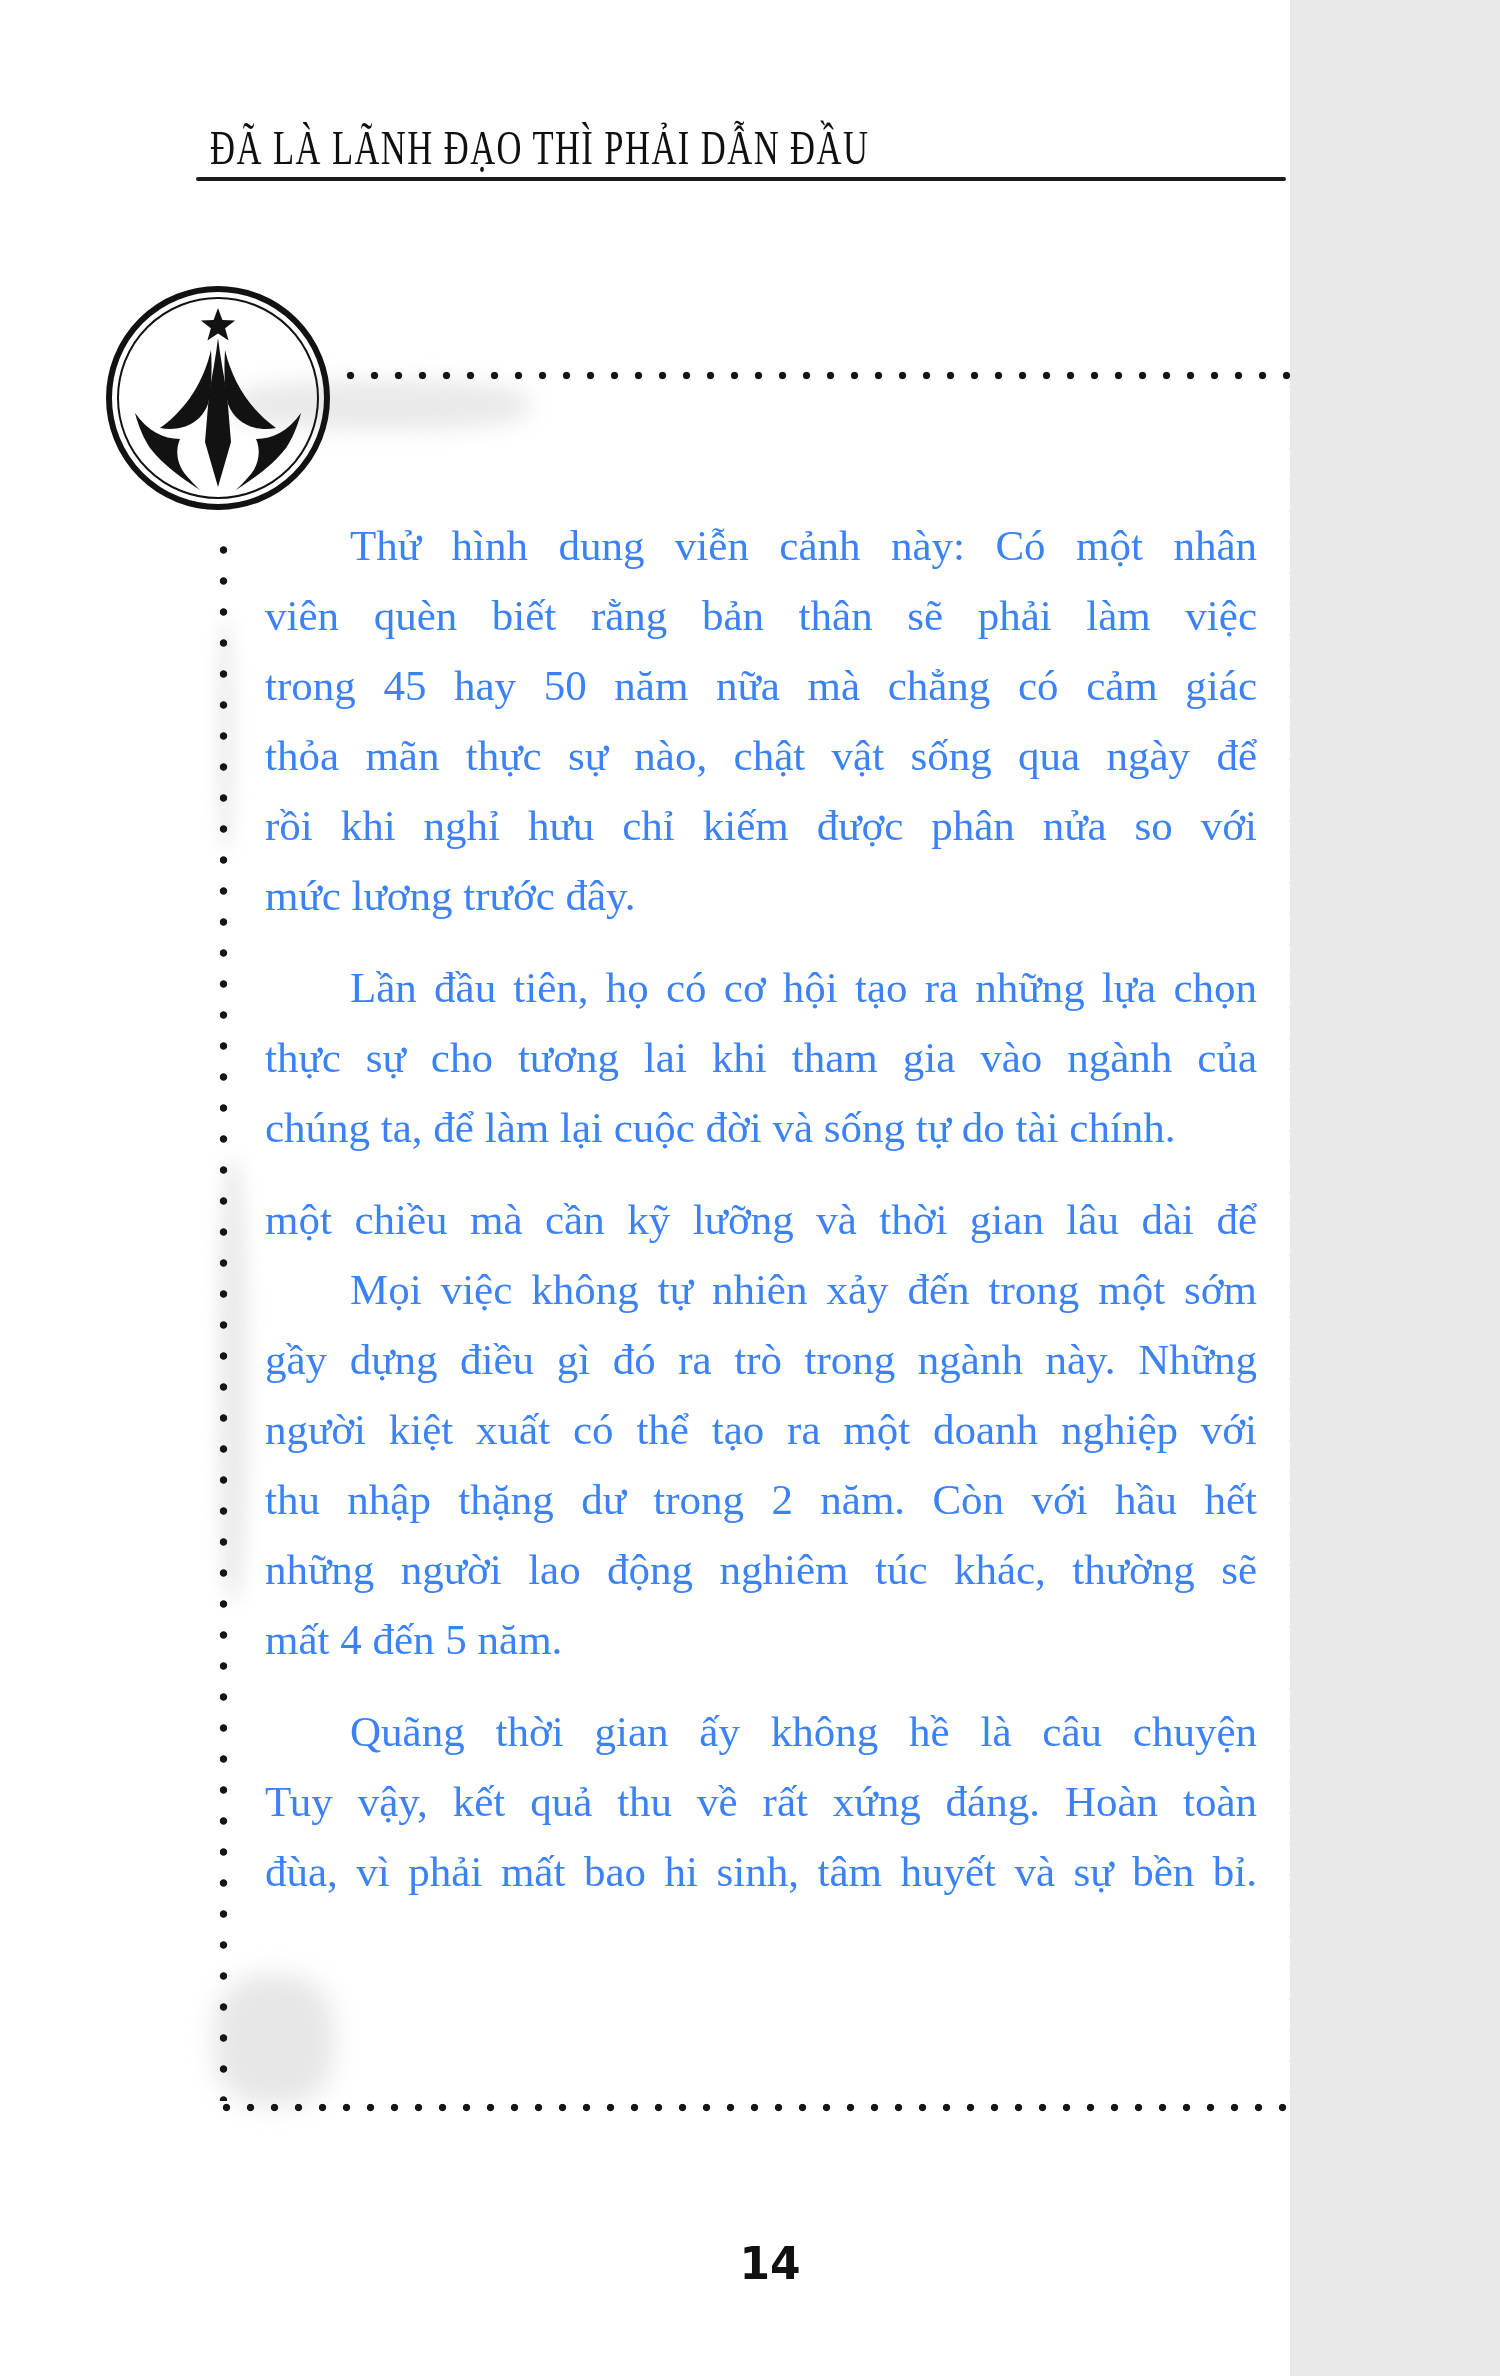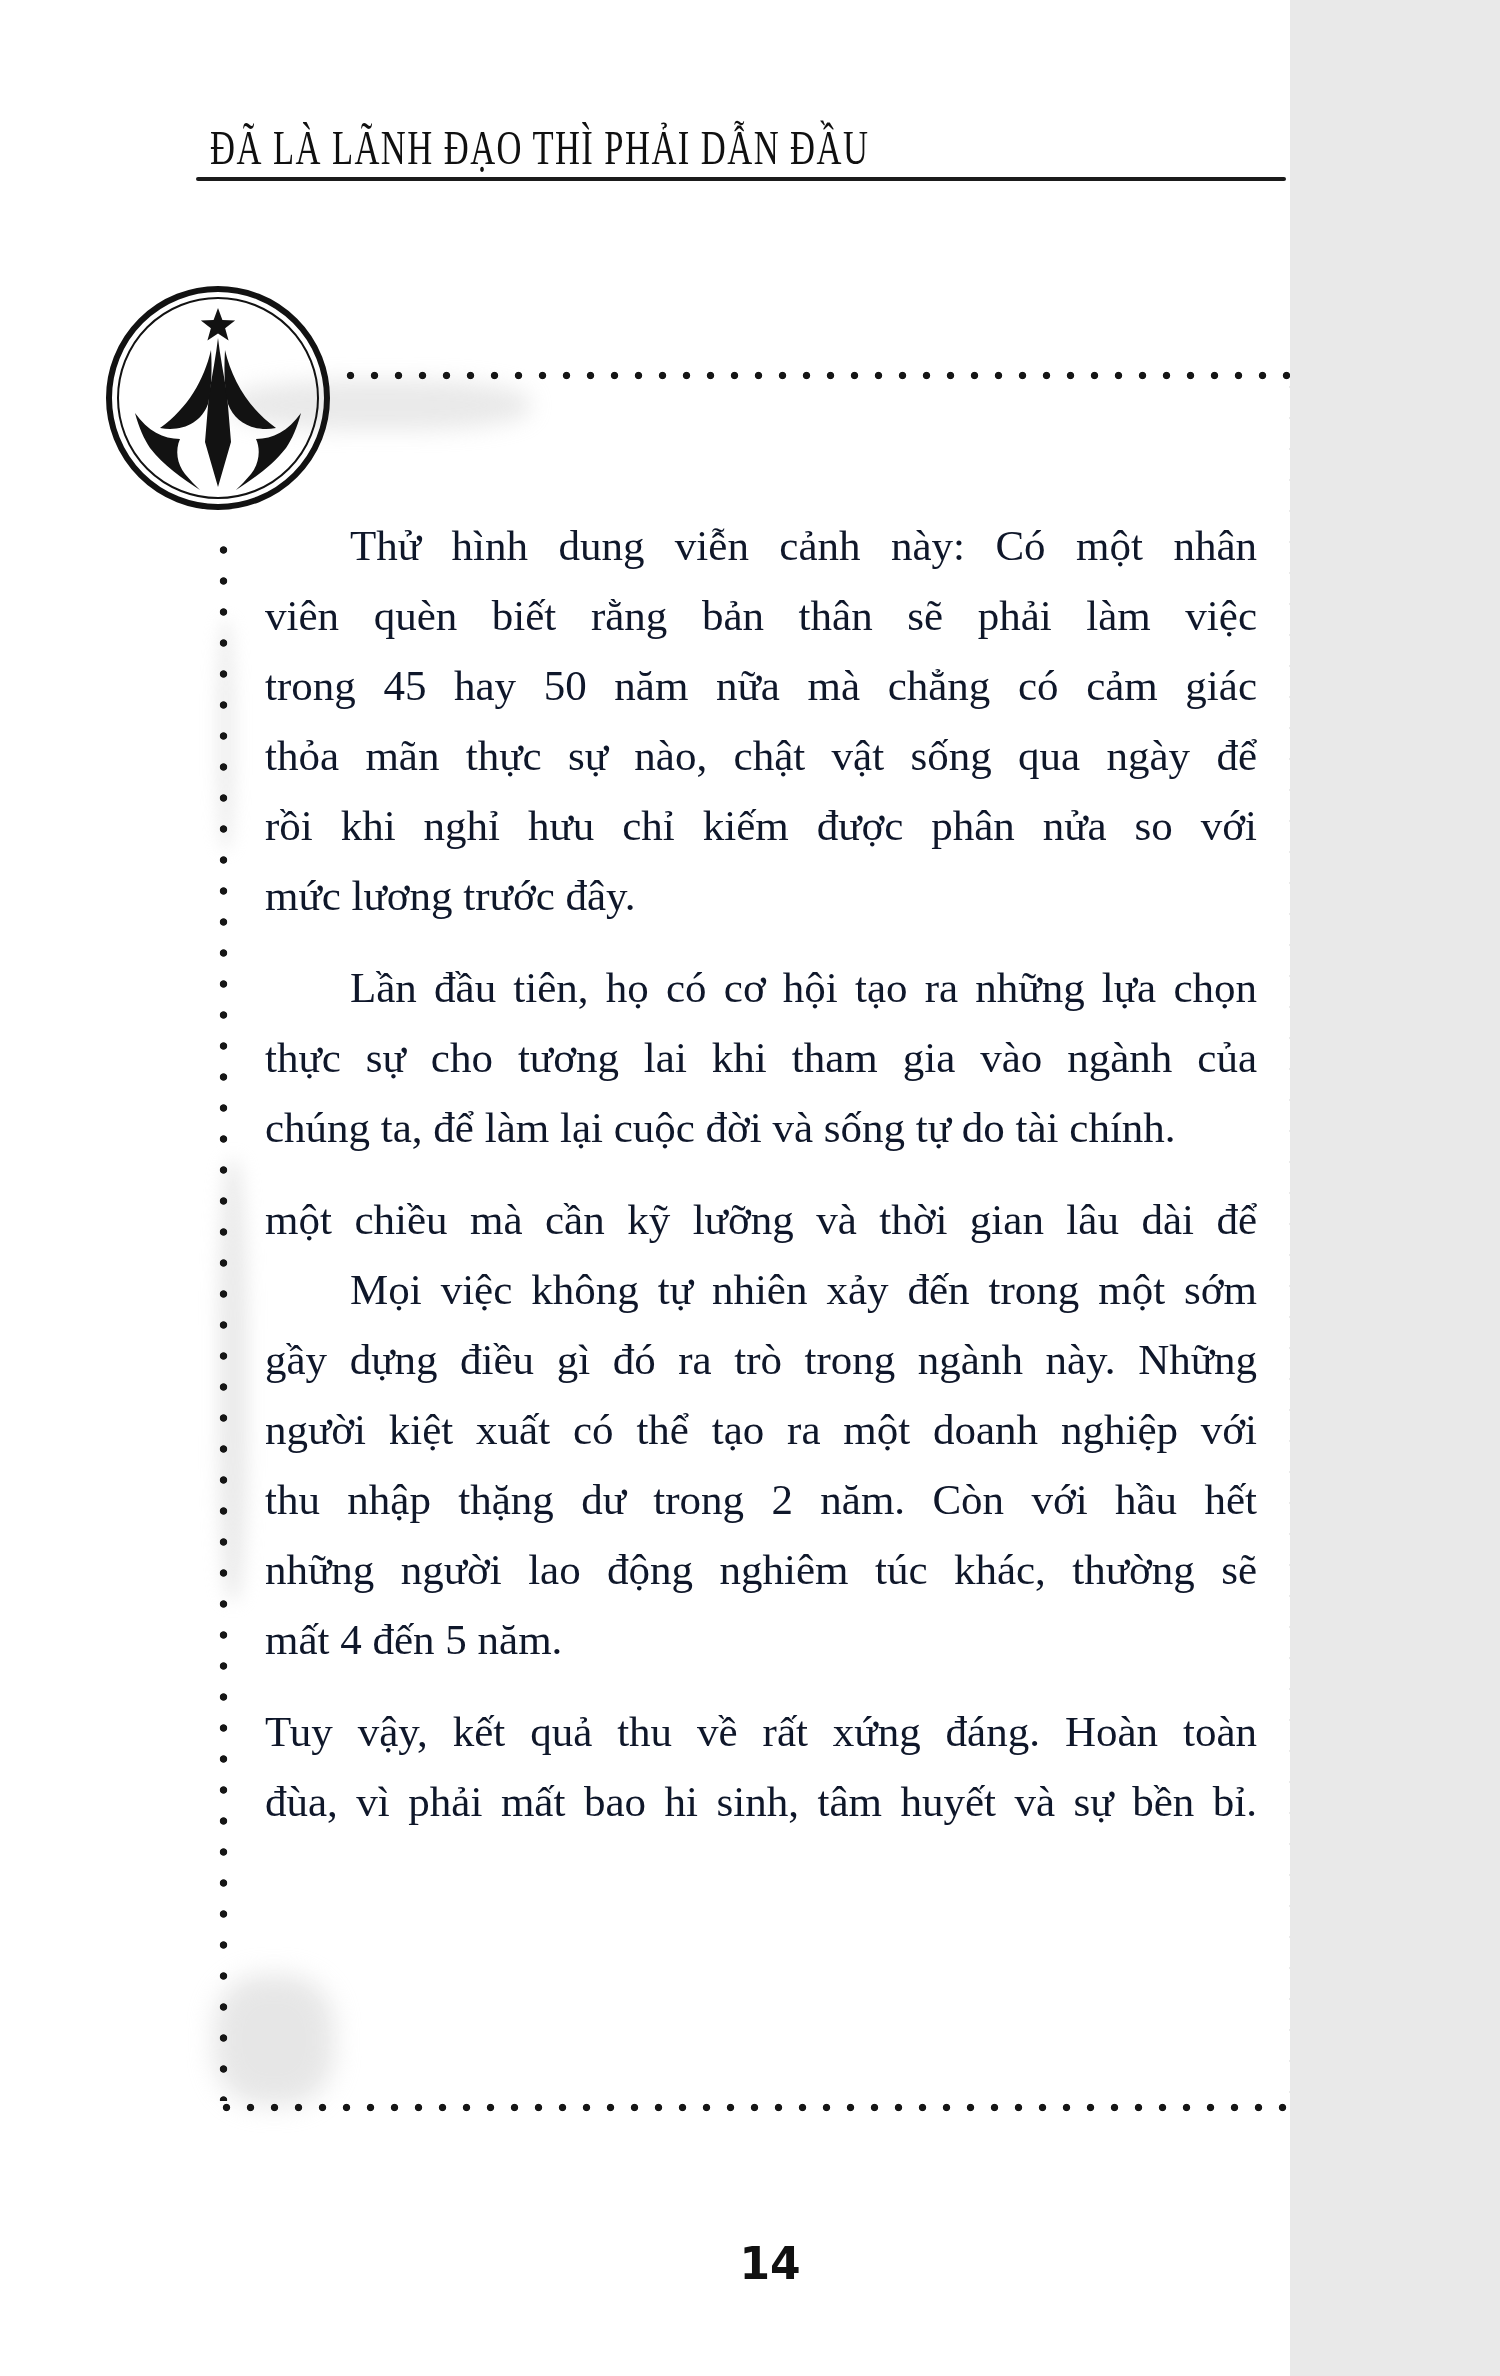--- a/index.html
+++ b/index.html
@@ -44,21 +44,21 @@
   .dots-right{left:1289px;top:382px;height:1722px;}
   
   .smudge{position:absolute;pointer-events:none;}
   .sm1{left:230px;top:380px;width:300px;height:50px;background:#c9c9c9;opacity:.40;filter:blur(11px);border-radius:40%;}
   .sm2{left:218px;top:1160px;width:30px;height:440px;background:#d6d6d6;opacity:.5;filter:blur(9px);border-radius:40%;}
   .sm3{left:214px;top:1975px;width:120px;height:130px;background:#cecece;opacity:.5;filter:blur(13px);border-radius:40%;}
   .sm4{left:216px;top:620px;width:20px;height:230px;background:#dcdcdc;opacity:.45;filter:blur(8px);border-radius:40%;}
   
   .body-text{
     position:absolute;left:265px;top:511px;width:992px;
-    font-size:43px;color:#0f172a;
+    font-size:43px;color:#3b82f6;
   }
   .para{margin:0 0 22px 0;padding:0;}
   .line{
     line-height:70px;height:70px;
     text-align:justify;text-align-last:justify;
     white-space:normal;
   }
   .line.last{text-align-last:left;}
   .line.indent{text-indent:85px;}
   
@@ -123,20 +123,21 @@
     <div class="para">
       <div class="line">một chiều mà cần kỹ lưỡng và thời gian lâu dài để</div>
       <div class="line indent">Mọi việc không tự nhiên xảy đến trong một sớm</div>
       <div class="line">gầy dựng điều gì đó ra trò trong ngành này. Những</div>
       <div class="line">người kiệt xuất có thể tạo ra một doanh nghiệp với</div>
       <div class="line">thu nhập thặng dư trong 2 năm. Còn với hầu hết</div>
       <div class="line">những người lao động nghiêm túc khác, thường sẽ</div>
       <div class="line last">mất 4 đến 5 năm.</div>
     </div>
     <div class="para">
+      <div class="line indent">Quãng thời gian ấy không hề là câu chuyện</div>
       <div class="line">Tuy vậy, kết quả thu về rất xứng đáng. Hoàn toàn</div>
       <div class="line">đùa, vì phải mất bao hi sinh, tâm huyết và sự bền bỉ.</div>
     </div>
   </div>
 
   <div class="page-number">14</div>
 
 </div>
 
 </body></html>

